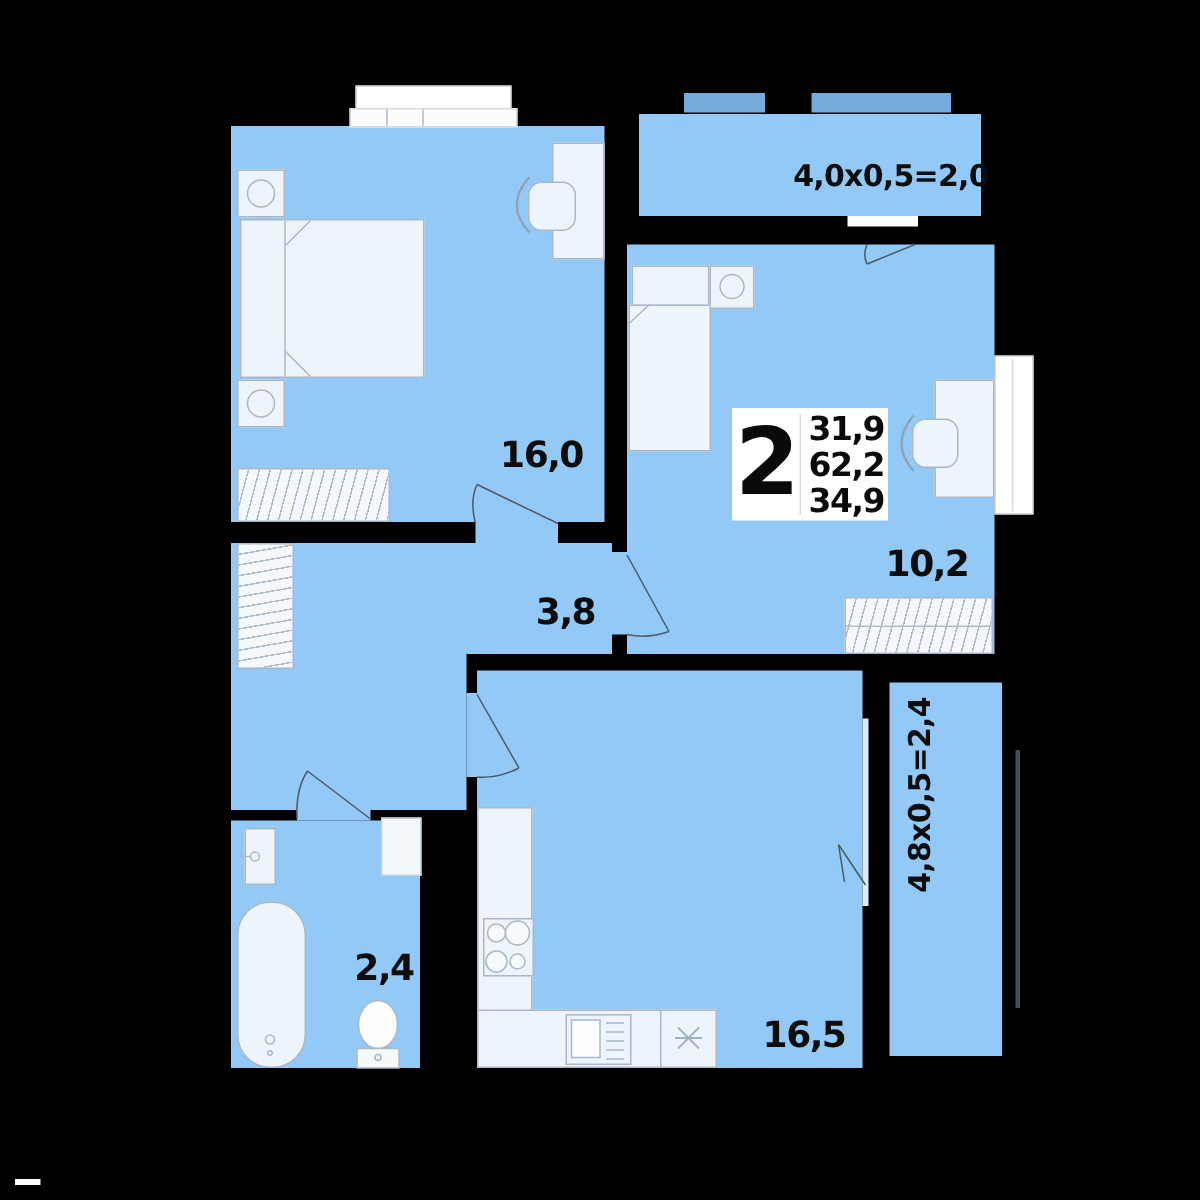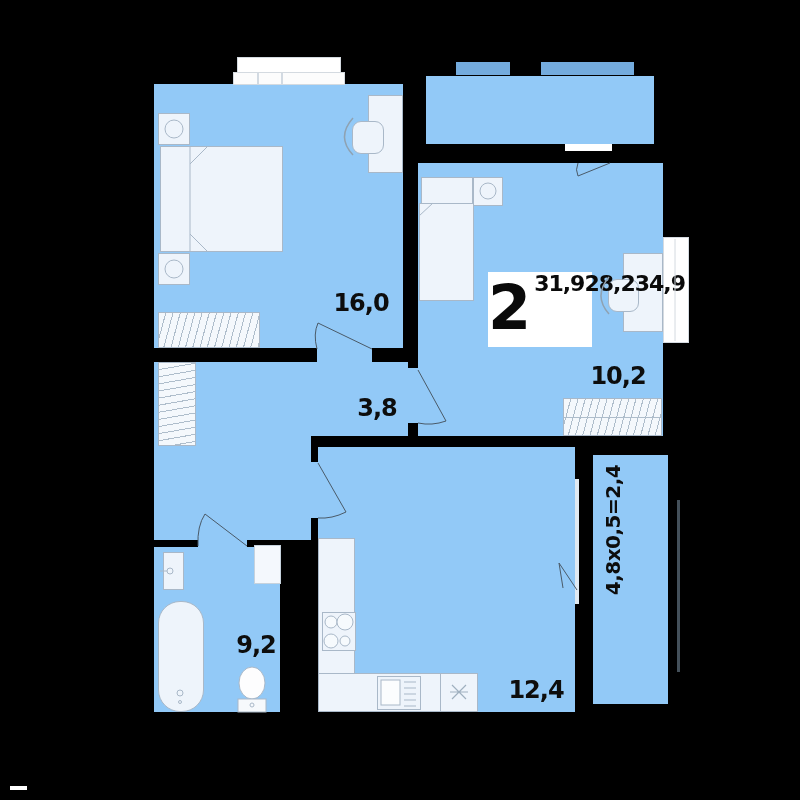--- a/index.html
+++ b/index.html
@@ -21,21 +21,21 @@
          background-image:repeating-linear-gradient(170deg,transparent 0 6px,#aebdcb 6px 7px);}
   .lbl{position:absolute;transform:translate(-50%,-50%);white-space:nowrap;
        font-weight:700;font-size:24px;letter-spacing:-1px;color:var(--label,#0d0d0d);}
   .lbl-sm{font-size:20px;letter-spacing:-0.5px;}
   .lbl-rot{transform:translate(-50%,-50%) rotate(-90deg);}
   .tab{position:absolute;background:var(--floor-dark,#74abdd);}
   #infobox{position:absolute;left:488px;top:272px;width:104px;height:75px;background:#fff;
            display:flex;align-items:stretch;}
   #infobox .big{width:45px;text-align:center;font-weight:700;font-size:62px;line-height:72px;color:#0a0a0a;letter-spacing:-2px;}
   #infobox .sep{width:1px;background:#d9d9d9;margin:4px 0;}
-  #infobox .col{flex:1;display:flex;flex-direction:row;justify-content:flex-end;padding-left:5px;}
+  #infobox .col{flex:1;display:flex;flex-direction:column;justify-content:flex-end;padding-left:5px;}
   #infobox .col div{font-weight:700;font-size:22px;line-height:24px;color:#0a0a0a;letter-spacing:-1px;}
   svg{position:absolute;left:0;top:0;pointer-events:none;}
   .seat{border-radius:9px;}
   .tubshape{border-radius:22px;}
 </style>
 </head>
 <body>
 
 <div id="stage">
 
@@ -87,30 +87,31 @@
   <div class="furn" style="left:318px;top:673px;width:160px;height:39px;"></div>
   <div class="furn" style="left:322px;top:612px;width:34px;height:39px;"></div>
   <div class="furn" style="left:377px;top:676px;width:44px;height:34px;"></div>
   <div class="furn" style="left:440px;top:673px;width:38px;height:39px;"></div>
 
   <div id="infobox">
     <div class="big">2</div>
     <div class="sep"></div>
     <div class="col">
       <div>31,9</div>
-      <div>28,2</div>
+      <div>62,2</div>
       <div>34,9</div>
     </div>
   </div>
 
   <div class="lbl" style="left:361px;top:303px;">16,0</div>
   <div class="lbl" style="left:377px;top:408px;">3,8</div>
   <div class="lbl" style="left:618px;top:376px;">10,2</div>
-  <div class="lbl" style="left:256px;top:645px;">9,2</div>
-  <div class="lbl" style="left:536px;top:690px;">12,4</div>
+  <div class="lbl" style="left:256px;top:645px;">2,4</div>
+  <div class="lbl" style="left:536px;top:690px;">16,5</div>
+  <div class="lbl lbl-sm" style="left:594px;top:117px;">4,0x0,5=2,0</div>
   <div class="lbl lbl-sm lbl-rot" style="left:613px;top:530px;">4,8x0,5=2,4</div>
 
   <div class="abs" style="left:10px;top:786px;width:17px;height:4px;background:#fff;"></div>
 
   <svg width="800" height="800" viewBox="0 0 800 800">
     <g stroke="#a9b8c8" fill="none" stroke-width="1">
       <circle cx="174" cy="129" r="9"></circle>
       <circle cx="174" cy="269" r="9"></circle>
       <circle cx="488" cy="191" r="8"></circle>
       <path d="M190,147 V251 M207,147 L190,164 M207,251 L190,234"></path>

